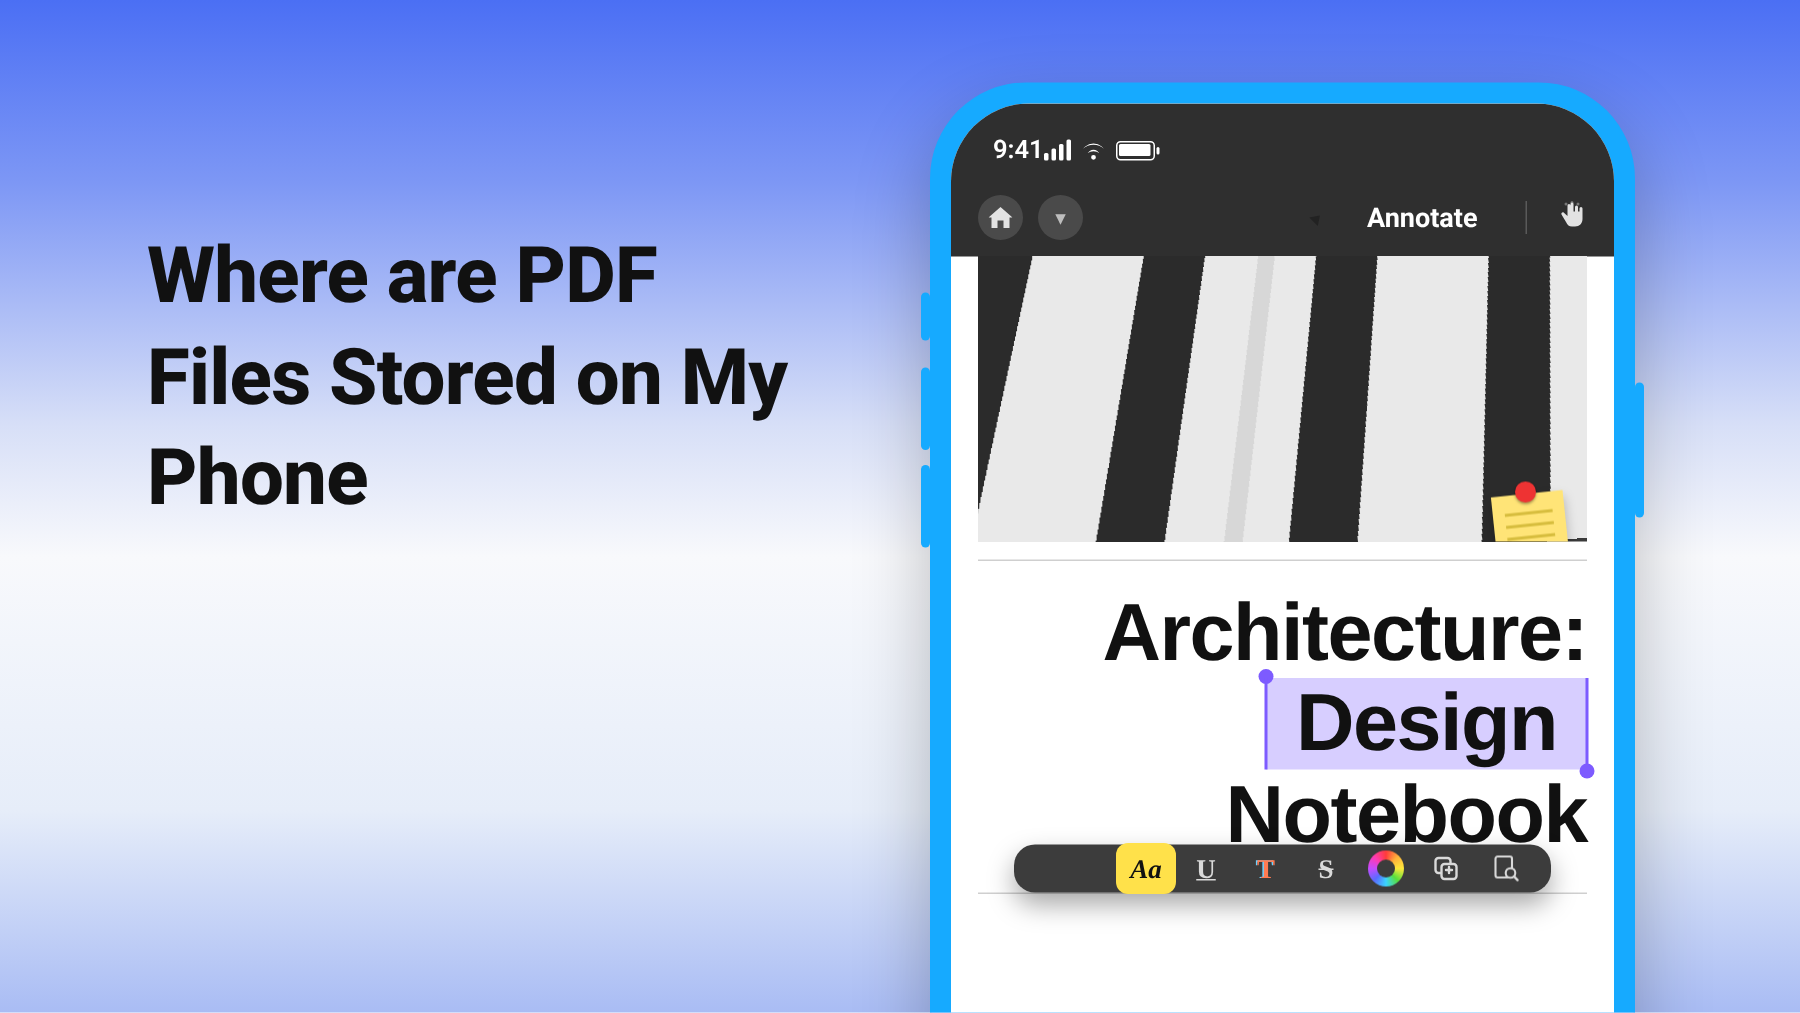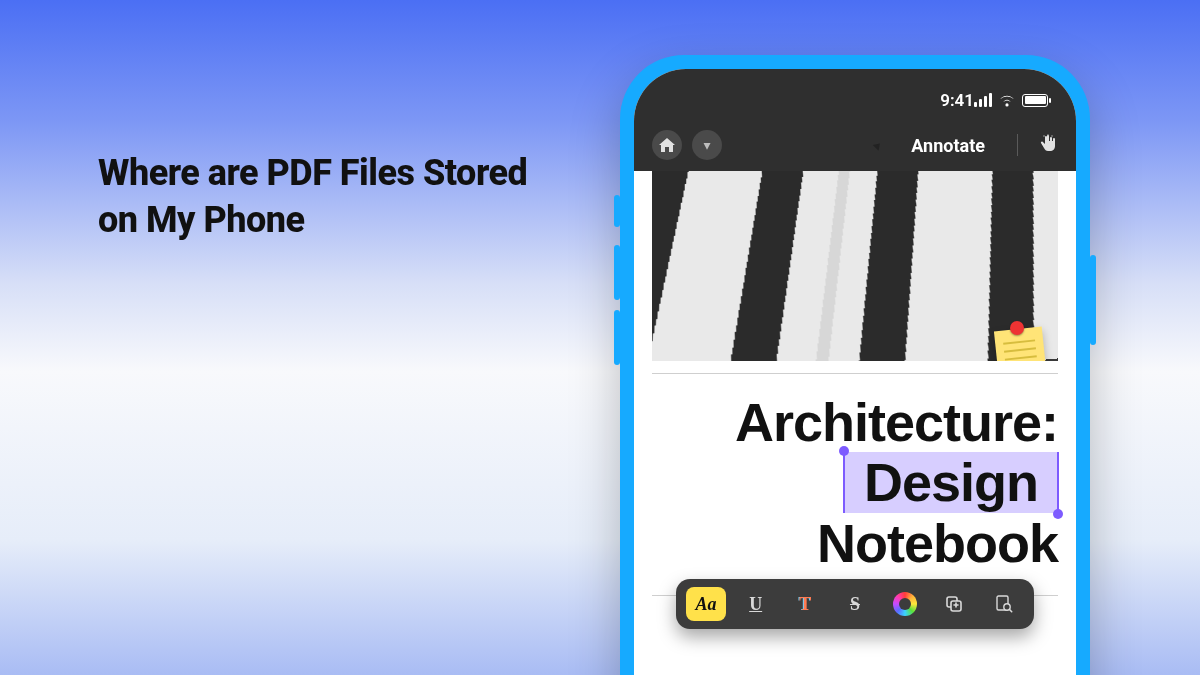--- a/index.html
+++ b/index.html
@@ -10,21 +10,21 @@
   position: relative;
   overflow: hidden;
   font-family: -apple-system, BlinkMacSystemFont, "Segoe UI", Roboto, sans-serif;
 }
 .headline {
   position: absolute;
   left: 98px;
   top: 150px;
   width: 450px;
   font-weight: 800;
-  font-size: 36px;
+  font-size: 52px;
   line-height: 1.3;
   color: #111;
   letter-spacing: -0.5px;
 }
 .phone {
   position: absolute;
   left: 620px;
   top: 55px;
   width: 470px;
   height: 960px;
@@ -46,21 +46,21 @@
   overflow: hidden;
   position: relative;
 }
 .status-area {
   height: 102px;
   background: #2f2f2f;
   position: relative;
 }
 .status-row {
   display: flex;
-  justify-content: flex-end;
+  justify-content: flex-start;
   align-items: center;
   padding: 14px 28px 0 28px;
   height: 48px;
   color: #fff;
   font-weight: 600;
   font-size: 17px;
 }
 .status-right { display: flex; gap: 6px; align-items: center; }
 .sig-bars { display: flex; gap: 2px; align-items: flex-end; }
 .sig-bars span { width: 3px; background: #fff; border-radius: 1px; }
@@ -151,29 +151,28 @@
 .sel-wrap::after { right:-5px; bottom:-6px; }
 .sel-wrap .bar-l, .sel-wrap .bar-r {
   position:absolute; width:2px; background:#7d5bff; top:0; bottom:0;
 }
 .sel-wrap .bar-l{left:-1px}.sel-wrap .bar-r{right:-1px}
 .rule2 { height:1px; background:#cfcfcf; margin: 22px 0 18px 0; }
 .toolbar {
   position:absolute;
   left:42px; right:42px;
   top: 494px;
-  height:50px;
+  height:32px;
   background:#3c3c3c;
   border-radius:14px;
   display:flex;
   align-items:center;
-  justify-content:space-between;
+  justify-content:flex-end;
   padding:0 10px;
   box-shadow: 0 8px 18px rgba(0,0,0,.35);
-  margin-top: 16px;
 }
 .tb-btn {
   width:40px; height:34px;
   border-radius:8px;
   display:flex; align-items:center; justify-content:center;
   color:#d9d9d9;
   font-family: Georgia, "Times New Roman", serif;
   font-weight:700;
   font-size:18px;
 }

